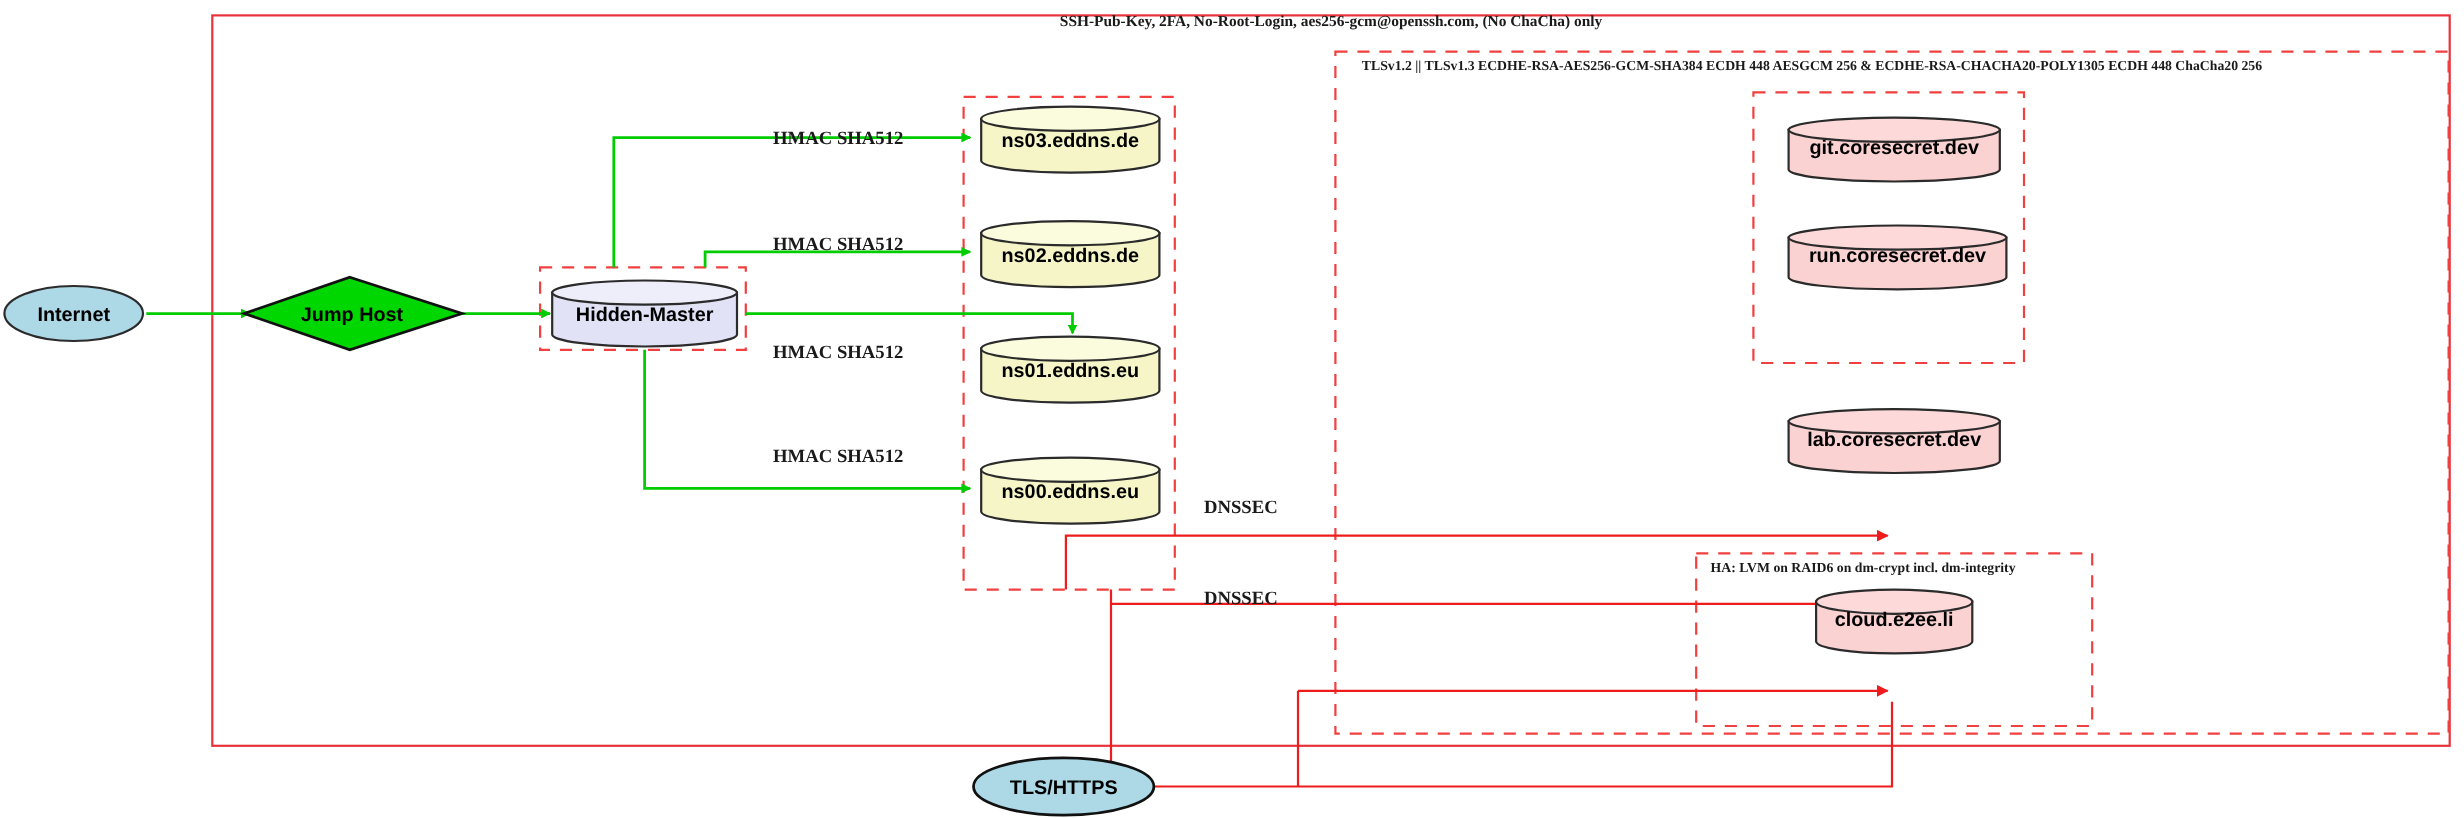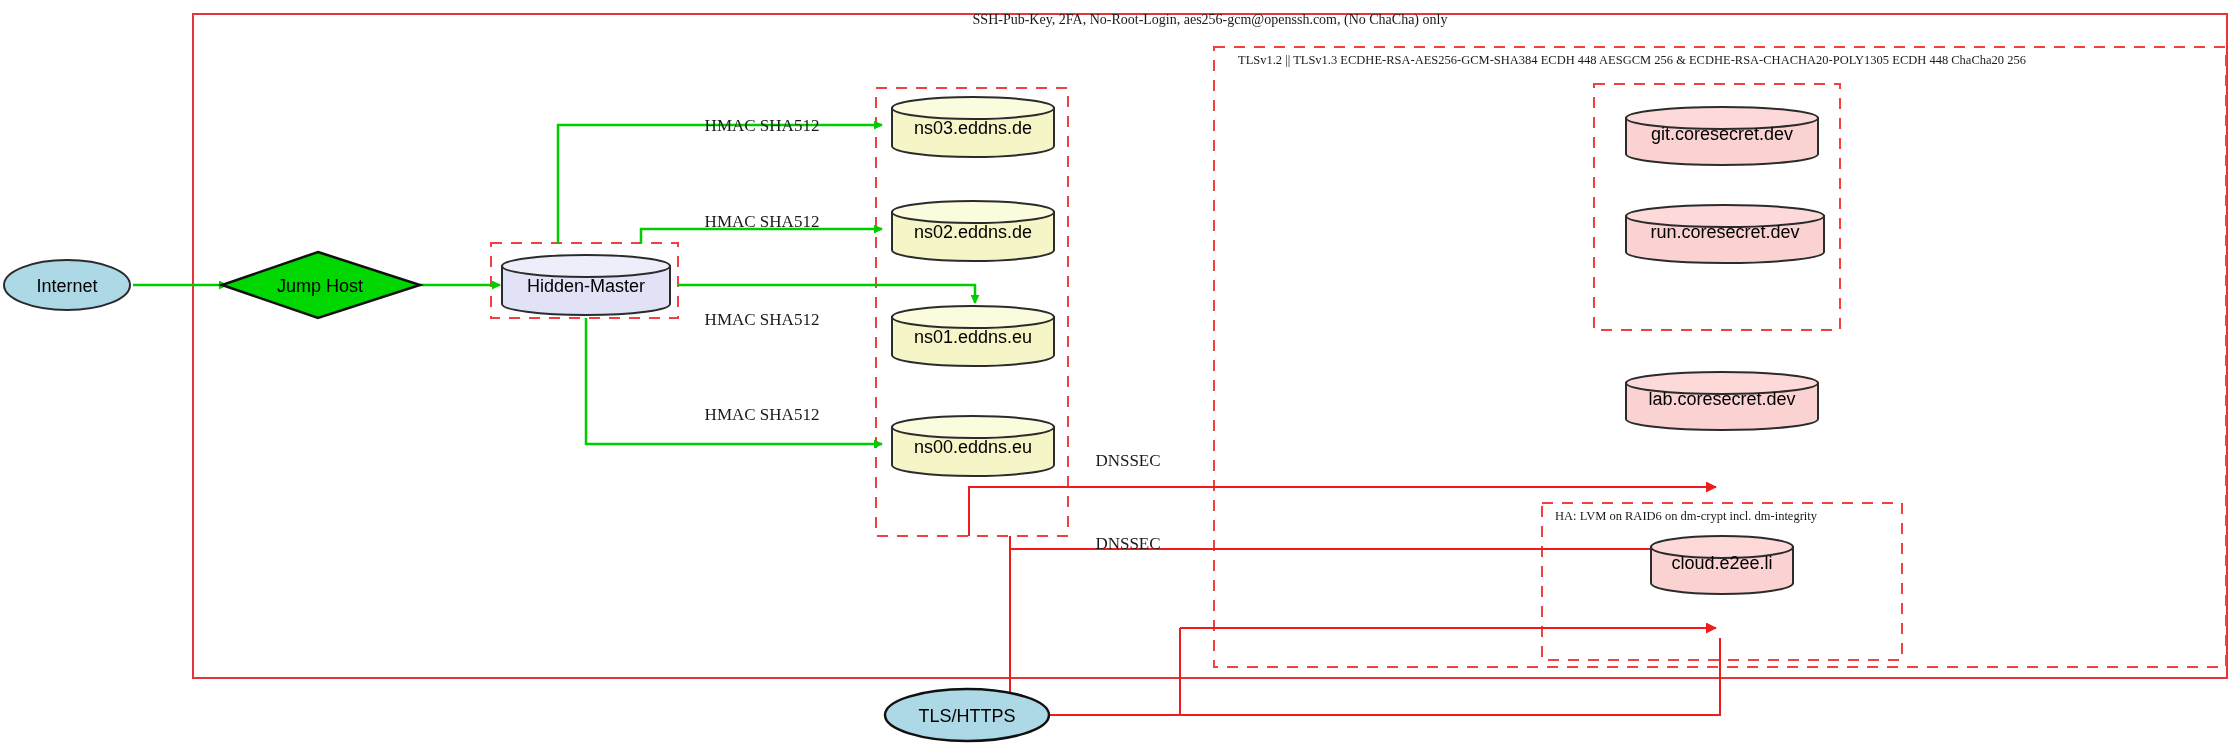--- a/index.html
+++ b/index.html
@@ -1,18 +1,18 @@
 <!DOCTYPE html>
 <html><head>
 <meta charset="utf-8">
 <style>
   html,body{margin:0;padding:0;background:#ffffff;}
   body{width:2240px;height:744px;overflow:hidden;
        font-family:"Liberation Sans",sans-serif;}
-  #stage{position:relative;width:2240px;height:740px;}
+  #stage{position:relative;width:2240px;height:740px;font-weight:bold;}
   svg{display:block;}
   .serif-label{font-family:"Liberation Serif",serif;fill:#1a1a1a;}
   .node-label{font-family:"Liberation Sans",sans-serif;fill:#000000;}
 </style>
 </head>
 <body>
 
 <div id="stage">
 <svg width="2240" height="744" viewBox="0 0 2240 744" xmlns="http://www.w3.org/2000/svg">
 

